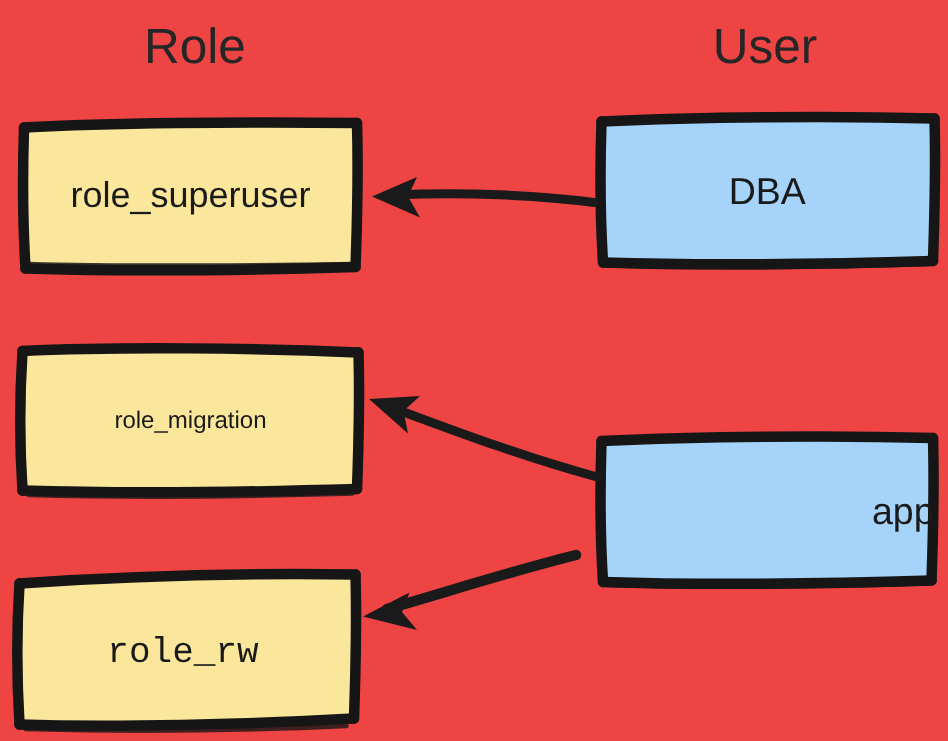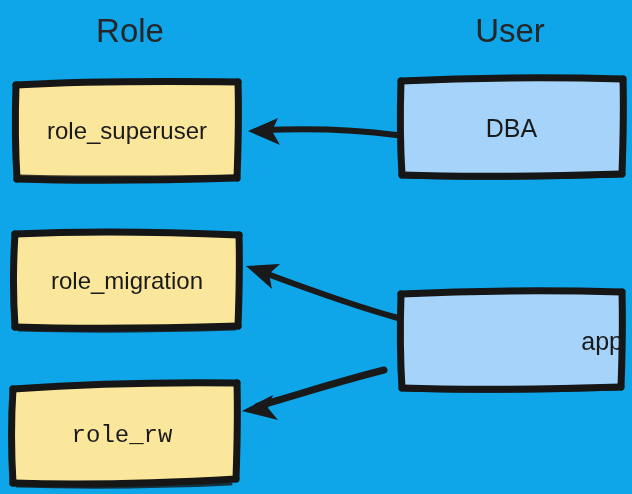--- a/index.html
+++ b/index.html
@@ -11,21 +11,21 @@
     width: 632px;
     height: 494px;
     font-family: "Liberation Sans", sans-serif;
     color: #1b1b1b;
     overflow: hidden;
   }
   #canvas {
     position: relative;
     width: 632px;
     height: 494px;
-    background: #0ea5e9;
+    background: #ef4444;
   }
   .col-header {
     position: absolute;
     font-size: 33px;
     line-height: 33px;
     font-weight: 400;
     color: #262626;
     text-align: center;
     white-space: nowrap;
     letter-spacing: 0px;
@@ -60,21 +60,21 @@
   }
   .node svg { display: block; width: 100%; height: 100%; overflow: visible; }
 
   #node-role-superuser { left: 14px;  top: 80px;  width: 226px; height: 101px; }
   #node-role-migration { left: 13px;  top: 231px; width: 228px; height: 100px; }
   #node-role-rw        { left: 9px;   top: 382px; width: 230px; height: 104px; font-family: Liberation Mono, monospace; }
   #node-dba            { left: 399px; top: 77px;  width: 225px; height: 101px; }
   #node-app            { left: 399px; top: 291px; width: 224px; height: 100px; justify-content: flex-end; }
 
   #node-role-superuser .label { font-size: 24px; }
-  #node-role-migration .label { font-size: 24px; text-align: center; }
+  #node-role-migration .label { font-size: 16px; text-align: center; }
   #node-role-rw .label        { font-size: 24px; transform: translate(-2px, 2px); }
   #node-dba .label            { font-size: 25px; }
   #node-app .label            { font-size: 25px; }
 
   #arrows {
     position: absolute;
     left: 0; top: 0;
     width: 632px; height: 494px;
     z-index: 5;
     pointer-events: none;

